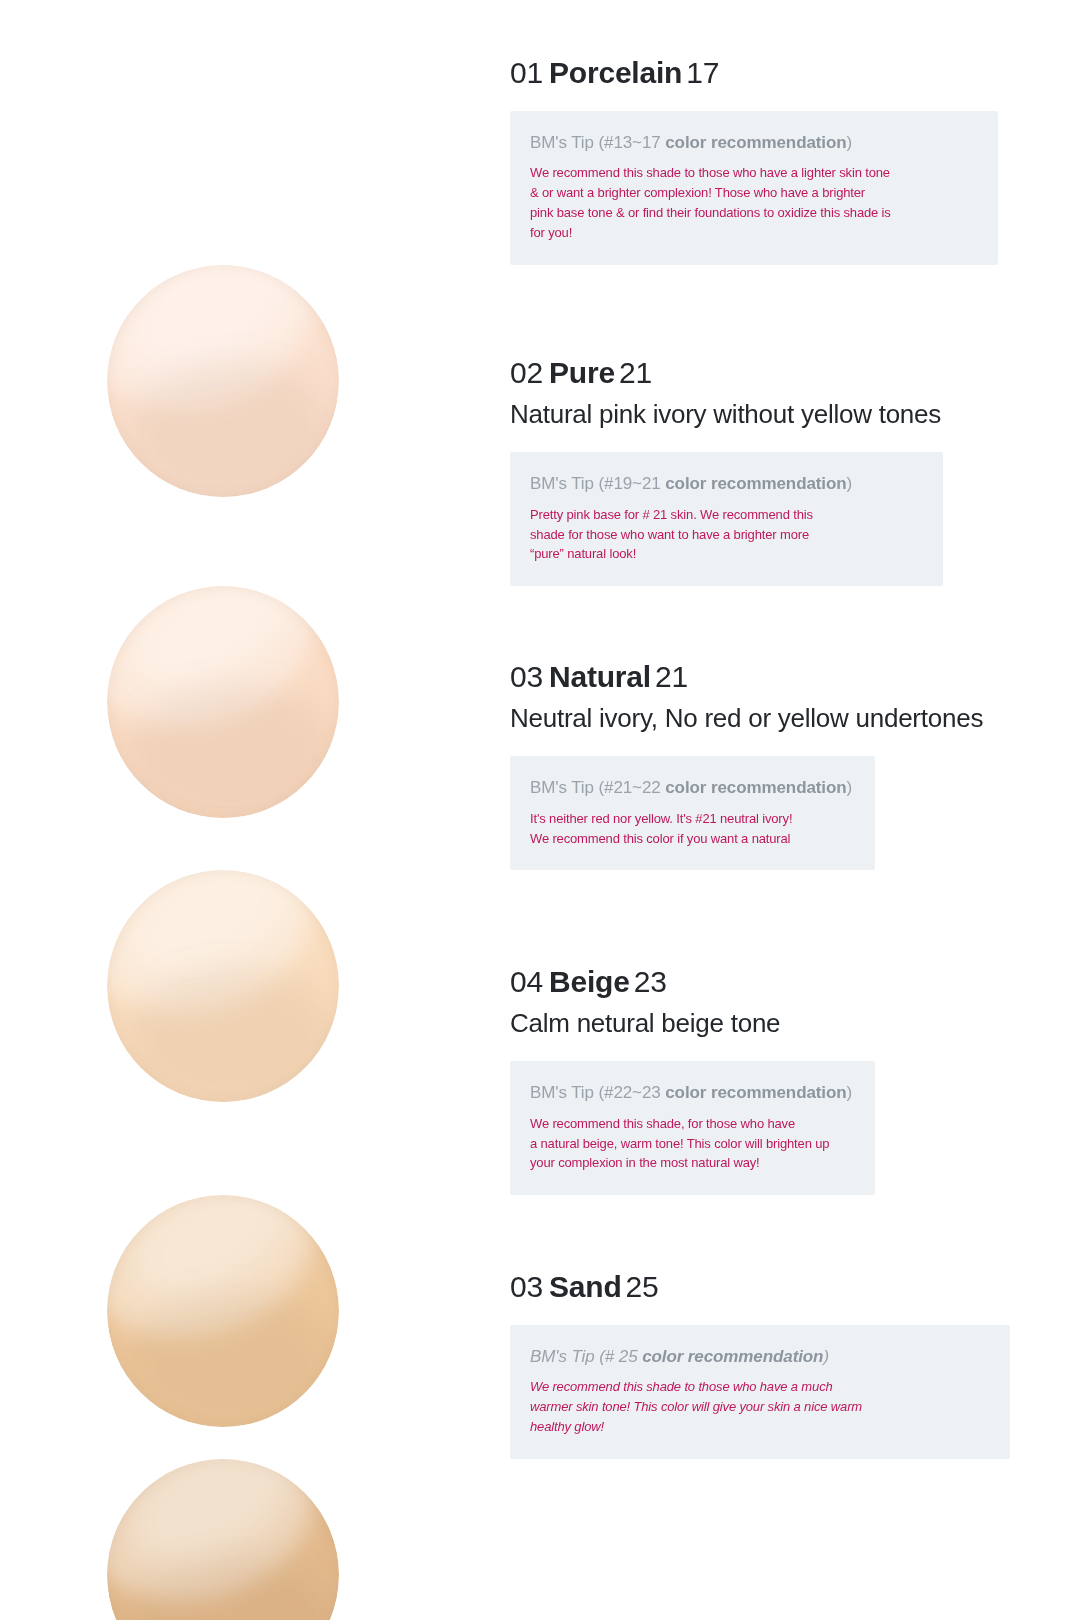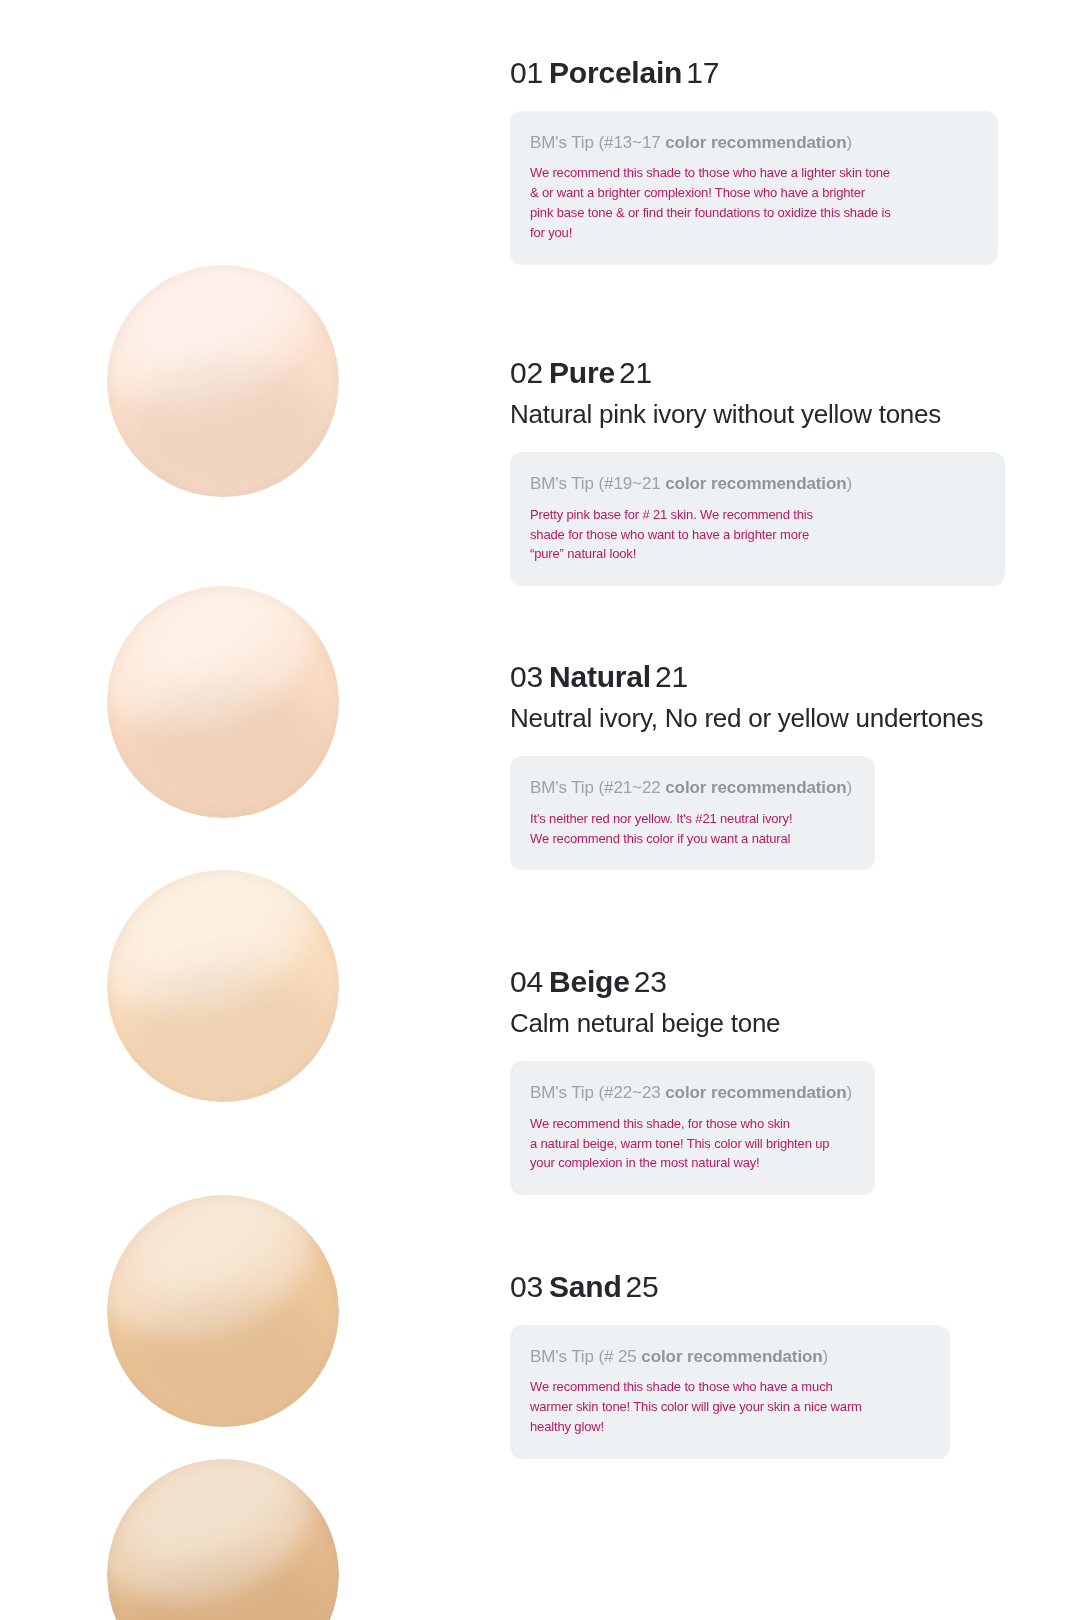--- a/index.html
+++ b/index.html
@@ -128,21 +128,21 @@
     color: #24282c;
     margin-top: 7px;
     letter-spacing: -0.25px;
     white-space: nowrap;
   }
 
   .tip-box {
     background: #edf1f4;
     margin-top: 21px;
     padding: 20px 22px 22px 20px;
-    border-radius: 12px;
+    border-radius: 2px;
   }
 
   .tip-label {
     font-size: 17px;
     line-height: 1.4;
     color: #9aa3ab;
     margin-bottom: 9px;
     letter-spacing: -0.1px;
     white-space: nowrap;
   }
@@ -205,21 +205,21 @@
         <div class="swatch-sheen-b"></div>
         <div class="swatch-shade"></div>
         <div class="swatch-edge"></div>
       </div>
     </div>
     <div class="text-col">
       <div class="shade-title">
         <span class="idx">02</span><span class="nm">Pure</span><span class="code">21</span>
       </div>
       <div class="shade-desc">Natural pink ivory without yellow tones</div>
-      <div class="tip-box" style="width:495px;">
+      <div class="tip-box" style="width:433px;">
         <div class="tip-label">
           <span>BM's Tip (#19~21 </span><span class="rec">color recommendation</span><span>)</span>
         </div>
         <div class="tip-body">
           <span class="ln">Pretty pink base for # 21 skin. We recommend this</span>
           <span class="ln">shade for those who want to have a brighter more</span>
           <span class="ln">“pure” natural look!</span>
         </div>
       </div>
     </div>
@@ -265,21 +265,21 @@
     <div class="text-col">
       <div class="shade-title">
         <span class="idx">04</span><span class="nm">Beige</span><span class="code">23</span>
       </div>
       <div class="shade-desc">Calm netural beige tone</div>
       <div class="tip-box" style="width:365px;">
         <div class="tip-label">
           <span>BM's Tip (#22~23 </span><span class="rec">color recommendation</span><span>)</span>
         </div>
         <div class="tip-body">
-          <span class="ln">We recommend this shade, for those who skin</span>
+          <span class="ln">We recommend this shade, for those who have</span>
           <span class="ln">a natural beige, warm tone! This color will brighten up</span>
           <span class="ln">your complexion in the most natural way!</span>
         </div>
       </div>
     </div>
   </div>
 
   <div class="shade-row" style="top:1270px;">
     <div class="swatch-col">
       <div class="swatch" style="left:95px; top:0px;">
@@ -287,21 +287,21 @@
         <div class="swatch-sheen-a"></div>
         <div class="swatch-sheen-b"></div>
         <div class="swatch-shade"></div>
         <div class="swatch-edge"></div>
       </div>
     </div>
     <div class="text-col">
       <div class="shade-title">
         <span class="idx">03</span><span class="nm">Sand</span><span class="code">25</span>
       </div>
-      <div class="tip-box" style="width:440px;">
+      <div class="tip-box" style="width:500px;font-style:italic;">
         <div class="tip-label">
           <span>BM's Tip (# 25 </span><span class="rec">color recommendation</span><span>)</span>
         </div>
         <div class="tip-body">
           <span class="ln">We recommend this shade to those who have a much</span>
           <span class="ln">warmer skin tone! This color will give your skin a nice warm</span>
           <span class="ln">healthy glow!</span>
         </div>
       </div>
     </div>

